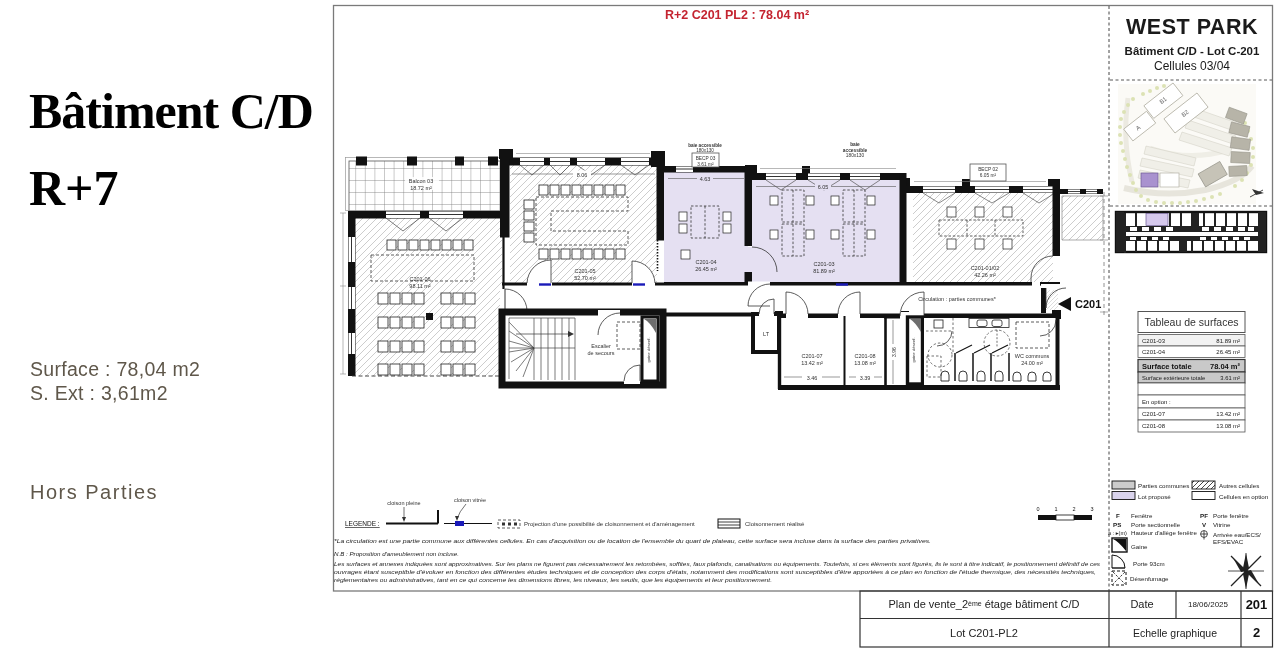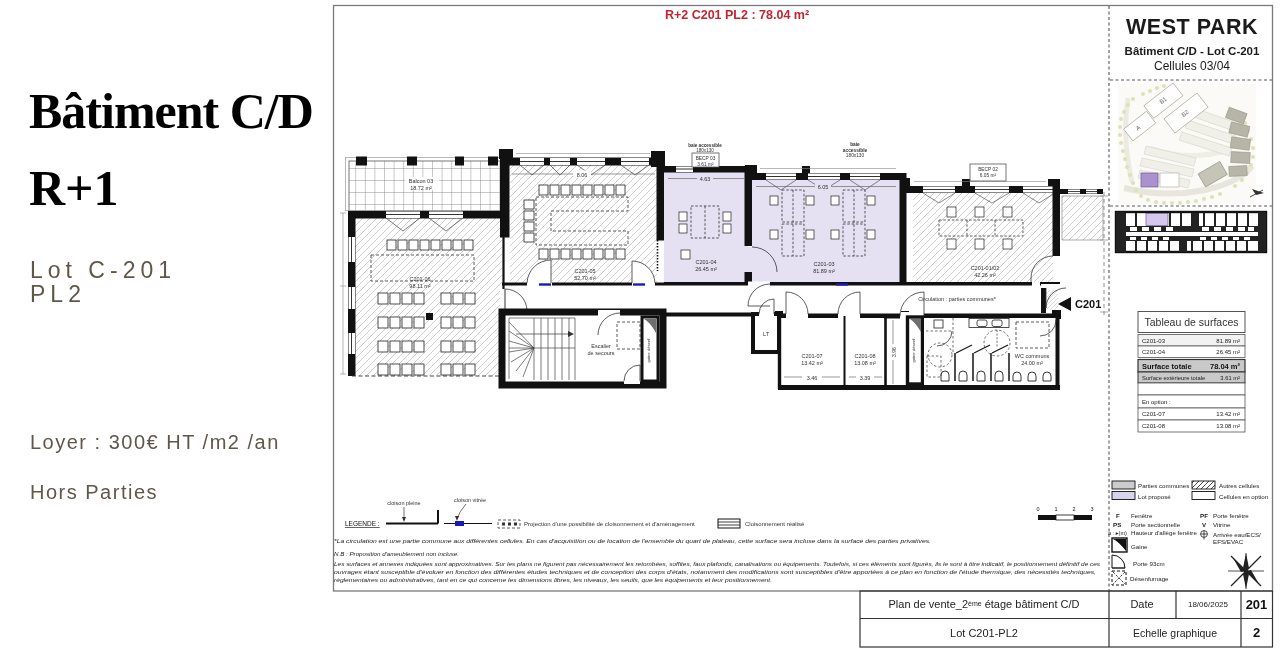--- a/index.html
+++ b/index.html
@@ -8,26 +8,25 @@
   .serifTitle{font-family:"Liberation Serif", serif;font-weight:bold;color:#000000;}
   .leftsans{color:#5f574a;}
   svg{position:absolute;left:0;top:0;}
 </style>
 </head>
 <body>
 <div id="page">
 
 <div class="serifTitle" style="position:absolute;left:29px;top:82px;font-size:50px;letter-spacing:-1px;">Bâtiment C/D</div>
 
-<div class="serifTitle" style="position:absolute;left:29px;top:159px;font-size:50px;">R+1</div>
-
-<div class="leftsans" style="position:absolute;left:30px;top:258px;font-size:23px;letter-spacing:5px;line-height:24px;">Lot C-201<br>PL2</div>
-
-
-<div class="leftsans" style="position:absolute;left:30px;top:431px;font-size:20px;letter-spacing:1.5px;">Loyer : 300€ HT /m2 /an</div>
+<div class="serifTitle" style="position:absolute;left:29px;top:159px;font-size:50px;">R+7</div>
+
+
+<div class="leftsans" style="position:absolute;left:30px;top:357px;font-size:19.5px;letter-spacing:0.3px;line-height:24px;">Surface : 78,04 m2<br>S. Ext : 3,61m2</div>
+
 
 <div class="leftsans" style="position:absolute;left:30px;top:481px;font-size:20px;letter-spacing:1.5px;">Hors Parties</div>
 
 <svg width="1280" height="652" viewBox="0 0 1280 652">
 <defs>
   <pattern id="hatch" width="7" height="7" patternUnits="userSpaceOnUse">
     <path d="M-1,8 L8,-1" stroke="#c0c0c0" stroke-width="0.8"></path>
   </pattern>
   <pattern id="hatchd" width="4" height="4" patternUnits="userSpaceOnUse">
     <path d="M-1,5 L5,-1" stroke="#555" stroke-width="0.8"></path>

